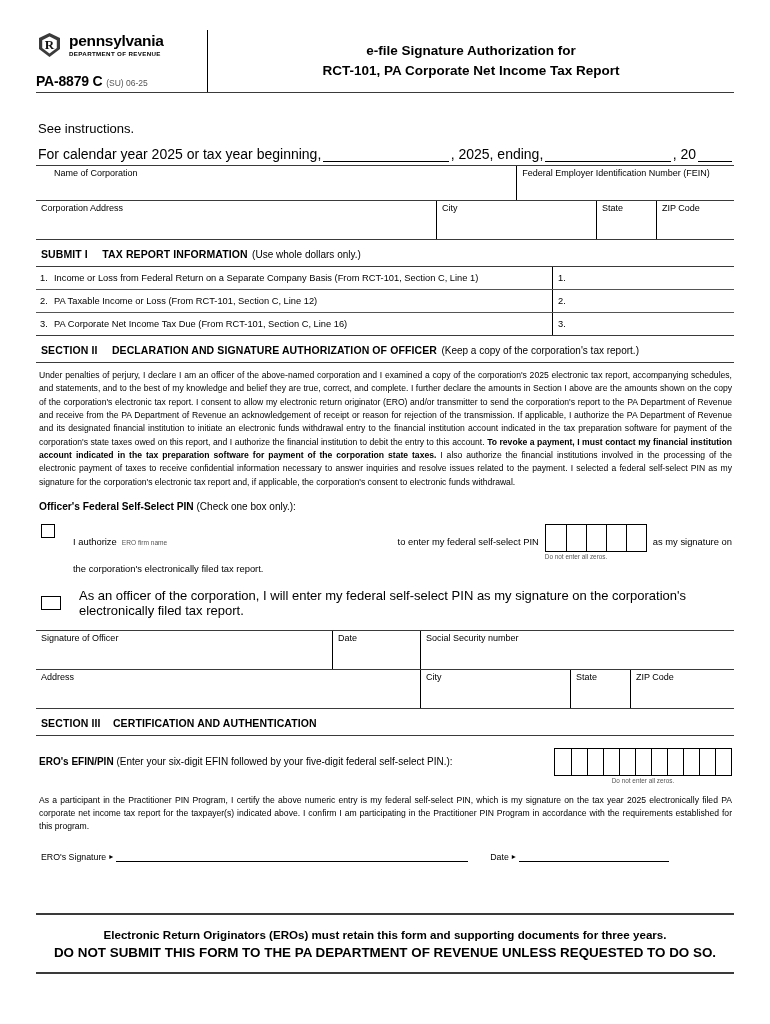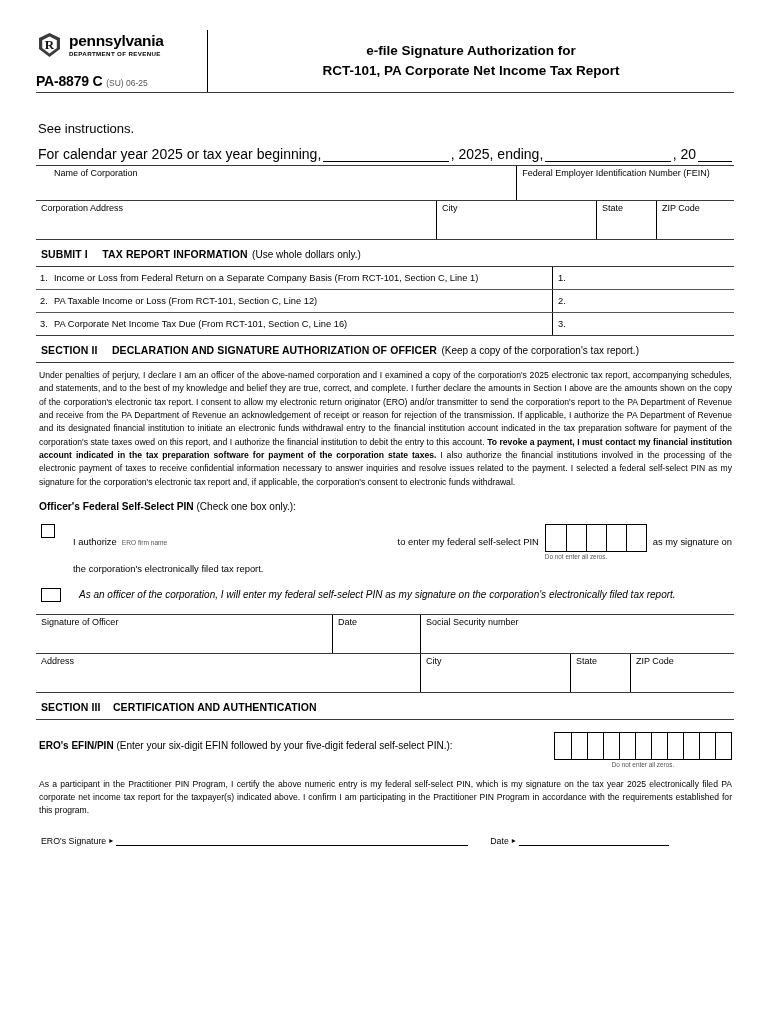--- a/index.html
+++ b/index.html
@@ -89,21 +89,21 @@
   .ero-blank .ln { border-bottom: 1px solid #000; height: 11px; }
   .ero-blank .cap { font-size: 6.6px; color: #555; text-align: center; margin-top: 1px; }
   .auth-l2 { font-size: 9.4px; margin-top: 3px; }
 
   .pinbox { display: flex; border: 1.4px solid #000; }
   .pinbox i { display: block; width: 20px; height: 26px; border-left: 1px solid #000; }
   .pinbox i:first-child { border-left: none; }
   .zeros { font-size: 6.4px; color: #555; text-align: left; margin-top: 1px; }
 
   .chk2-row { display: flex; align-items: center; padding: 14px 2px 12px 5px; }
-  .chk2-row span { font-size: 10px; padding-left: 18px; font-style: italic; }
+  .chk2-row span { font-size: 13px; padding-left: 18px; }
 
   .ero-sig { display: flex; align-items: flex-end; padding: 14px 2px 0 5px; font-size: 8.8px; }
   .ero-sig .ar { font-size: 8px; padding: 0 3px 1px 3px; }
   .ero-sig .ln1 { border-bottom: 1px solid #000; width: 352px; height: 10px; }
   .ero-sig .ln2 { border-bottom: 1px solid #000; width: 150px; height: 10px; }
 
   .footer { position: absolute; left: 36px; top: 913px; width: 698px; }
   .footer .fl { border-top: 2px solid #3a3a3a; }
   .footer .f1 { font-size: 11.6px; font-weight: bold; text-align: center; padding: 13px 0 4px; }
   .footer .f2 { font-size: 13.4px; font-weight: bold; text-align: center; padding: 0 0 12px; }
@@ -321,14 +321,20 @@
     <span class="ar">▸</span>
     <span class="ln1"></span>
     <span style="width:22px"></span>
     <span>Date</span>
     <span class="ar">▸</span>
     <span class="ln2"></span>
   </div>
 
 </div>
 
-
+<div class="footer">
+  <div class="fl"></div>
+  <div class="f1">Electronic Return Originators (EROs) must retain this form and supporting documents for three years.</div>
+  <div class="f2">DO NOT SUBMIT THIS FORM TO THE PA DEPARTMENT OF REVENUE UNLESS REQUESTED TO DO SO.</div>
+  <div class="fl"></div>
 </div>
 
+</div>
+
 </body></html>

